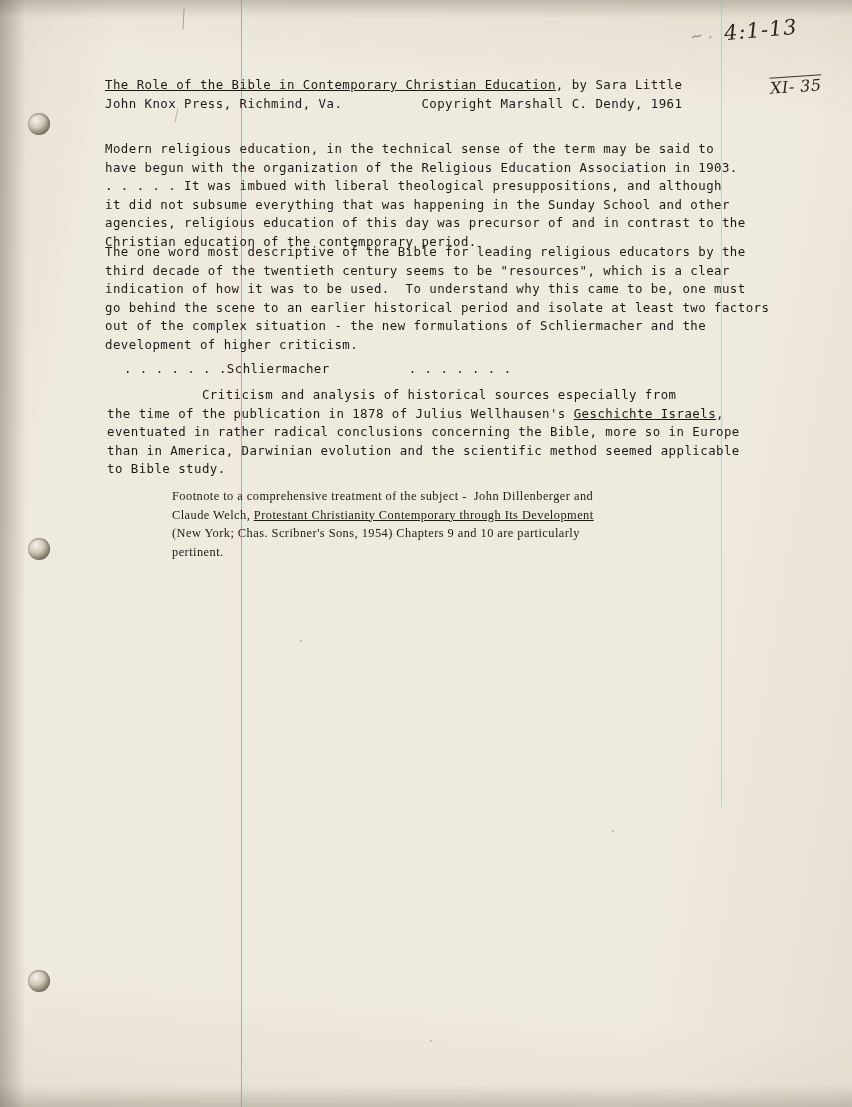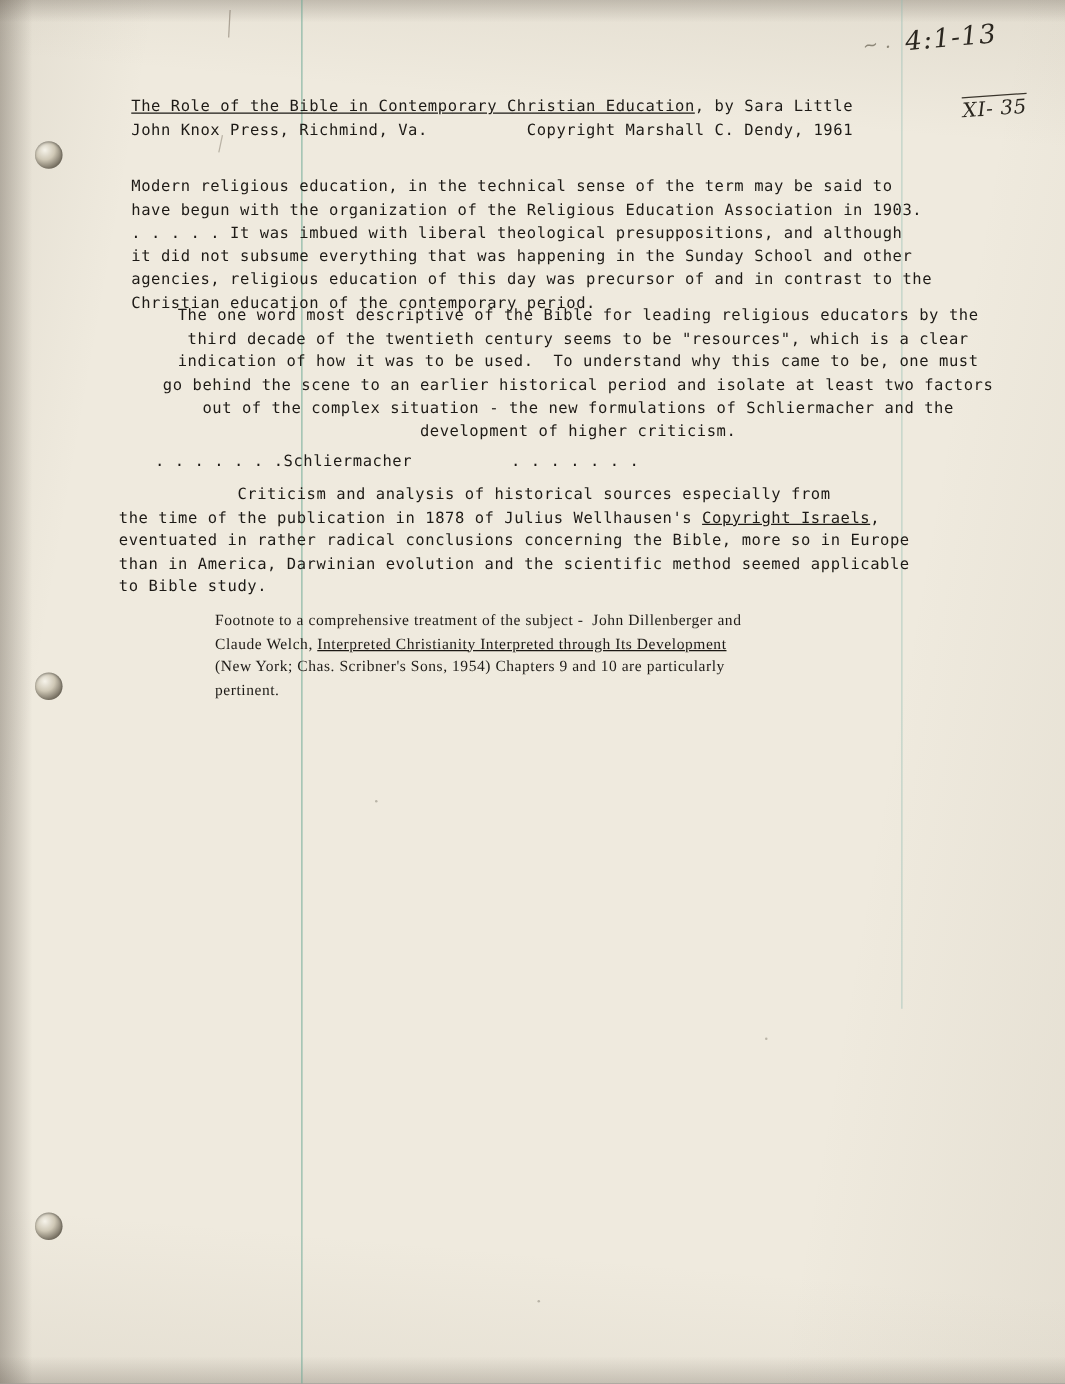--- a/index.html
+++ b/index.html
@@ -73,23 +73,23 @@
     font-size: 12.4px;
     line-height: 18.6px;
     letter-spacing: 0.45px;
     white-space: pre-wrap;
     font-family: "DejaVu Sans Mono", monospace;
   }
   .u { text-decoration: underline; margin-top: 44px; }
 
   #title-block { left: 105px; top: 76px; width: 660px; }
   #para-1 { left: 105px; top: 140px; width: 700px; }
-  #para-2 { left: 105px; top: 243px; width: 715px; text-align: center; }
+  #para-2 { left: 105px; top: 243px; width: 715px; }
   #section-heading { left: 124px; top: 360px; width: 600px; }
-  #para-3 { left: 95px; top: 386px; width: 700px; }
+  #para-3 { left: 107px; top: 386px; width: 700px; }
   #footnote { left: 172px; top: 487px; width: 660px; font-family: Liberation Serif, serif; }
 
   
   .handwriting {
     position: absolute;
     color: #2b2720;
     font-family: "DejaVu Serif", serif;
     font-style: italic;
   }
   #hand-page-code {
@@ -182,22 +182,22 @@
 agencies, religious education of this day was precursor of and in contrast to the
 Christian education of the contemporary period.</div>
   <div class="typed" id="para-2">The one word most descriptive of the Bible for leading religious educators by the
 third decade of the twentieth century seems to be "resources", which is a clear
 indication of how it was to be used.  To understand why this came to be, one must
 go behind the scene to an earlier historical period and isolate at least two factors
 out of the complex situation - the new formulations of Schliermacher and the
 development of higher criticism.</div>
   <div class="typed" id="section-heading">. . . . . . .Schliermacher          . . . . . . .</div>
   <div class="typed" id="para-3">            Criticism and analysis of historical sources especially from
-the time of the publication in 1878 of Julius Wellhausen's <span class="u">Copyright Israels</span>,
+the time of the publication in 1878 of Julius Wellhausen's <span class="u">Geschichte Israels</span>,
 eventuated in rather radical conclusions concerning the Bible, more so in Europe
 than in America, Darwinian evolution and the scientific method seemed applicable
 to Bible study.</div>
   <div class="typed" id="footnote">Footnote to a comprehensive treatment of the subject -  John Dillenberger and
-Claude Welch, <span class="u">Interpreted Christianity Interpreted through Its Development</span>
+Claude Welch, <span class="u">Protestant Christianity Contemporary through Its Development</span>
 (New York; Chas. Scribner's Sons, 1954) Chapters 9 and 10 are particularly
 pertinent.</div>
 
 </div>
 
 </body></html>

